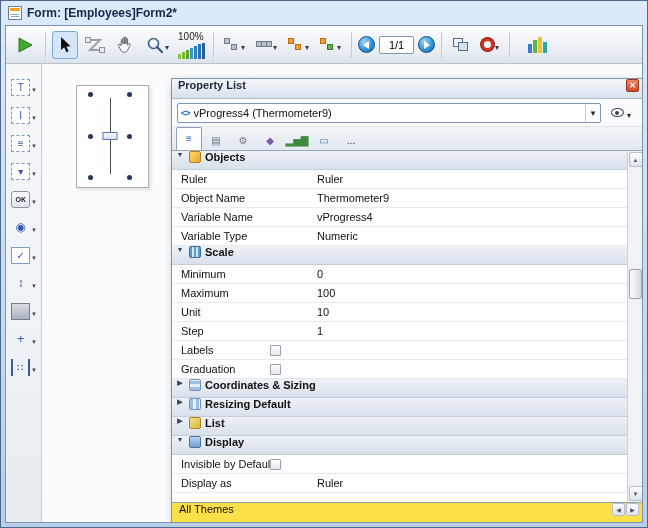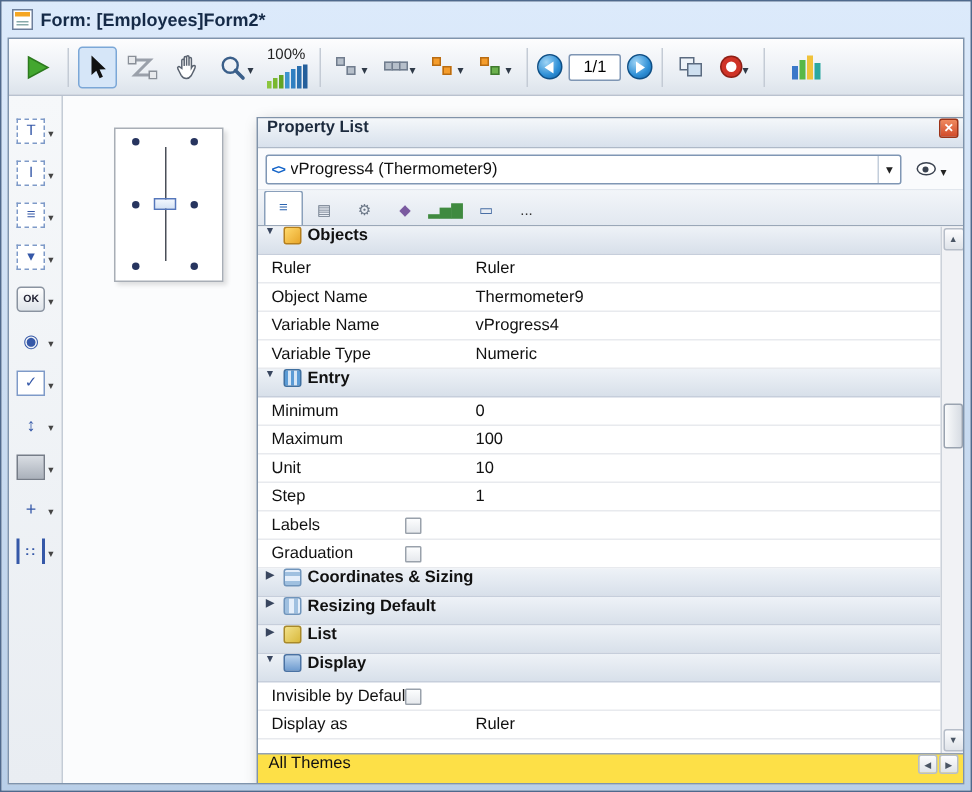--- a/index.html
+++ b/index.html
@@ -409,21 +409,21 @@
               </div>
               <div class="pl-row">
                 <span class="pl-row-label">Variable Type</span>
                 <span class="pl-row-value">
                   <span class="pl-value-text">Numeric</span>
                 </span>
               </div>
               <div class="pl-section">
                 <span class="pl-tri">▼</span>
                 <span class="pl-sec-icon ic-scale"></span>
-                <span class="pl-sec-label">Entry</span>
+                <span class="pl-sec-label">Scale</span>
               </div>
               <div class="pl-row">
                 <span class="pl-row-label">Minimum</span>
                 <span class="pl-row-value">
                   <span class="pl-value-text">0</span>
                 </span>
               </div>
               <div class="pl-row">
                 <span class="pl-row-label">Maximum</span>
                 <span class="pl-row-value">

